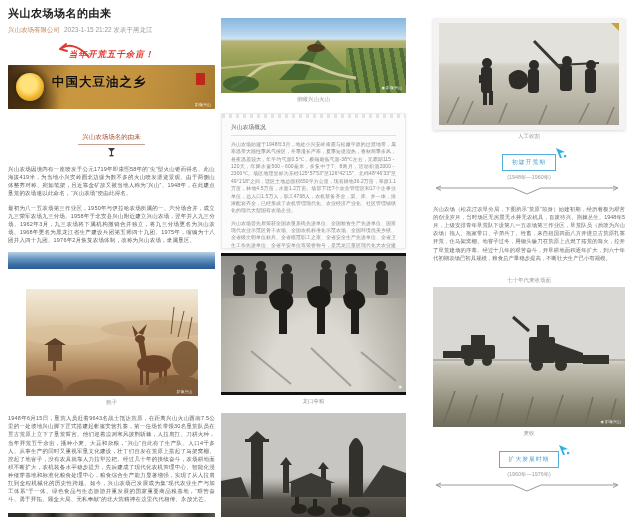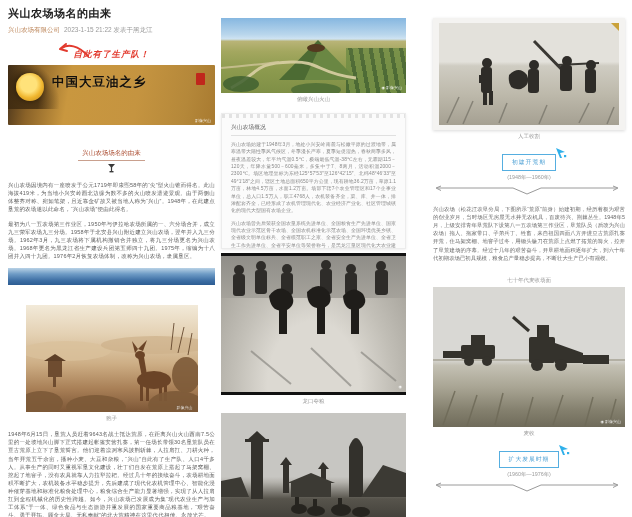--- a/index.html
+++ b/index.html
@@ -14,21 +14,21 @@
   .col-right { width:192px; margin-left:27px; }
 
   
   .art-title { font-size:11px; font-weight:bold; color:#222; margin-top:2px; letter-spacing:.5px; }
   .meta { margin-top:5px; font-size:6.5px; white-space:nowrap; }
   .meta .account { color:#bf8a5f; margin-right:4px; text-decoration:none; }
   .meta .stamp { color:#9a9a9a; }
   .follow-wrap { margin-top:8px; height:16px; position:relative; text-align:center; }
   .follow-arrow { position:absolute; left:48px; top:-2px; }
   .follow-text { font-size:8.5px; font-weight:bold; font-style:italic; color:#e23a2e; letter-spacing:1px; }
-  .banner { margin-top:6px; width:207px; height:60px; position:relative; overflow:hidden; border-radius:1px;
+  .banner { margin-top:6px; width:207px; height:44px; position:relative; overflow:hidden; border-radius:1px;
     background:linear-gradient(100deg,#43301a 0%,#8a6228 12%,#c9973f 30%,#c59440 62%,#b5883a 85%,#a87a30 100%); }
   .banner .bowl { position:absolute; left:8px; top:8px; width:28px; height:28px; border-radius:50%;
     background:radial-gradient(circle at 45% 40%, #ffe27a 0 35%, #f0b62e 60%, #b5801c 100%); box-shadow:0 0 6px rgba(0,0,0,.45); }
   .banner .beans { position:absolute; left:0; top:0; width:70px; height:44px;
     background:radial-gradient(circle at 12% 85%, rgba(60,40,15,.8) 0 30%, transparent 60%); }
   .banner .ban-title { position:absolute; left:44px; top:9px; width:150px; font-size:12.5px; font-weight:bold;
     color:#14100a; letter-spacing:1px; text-shadow:0 0 1px rgba(255,255,255,.25); font-family:"DejaVu Serif",serif; }
   .banner .seal { position:absolute; right:10px; top:8px; width:9px; height:12px; background:#c0271c; border-radius:1px; }
   .banner .wm { position:absolute; right:4px; bottom:2px; font-size:4px; color:rgba(255,255,255,.85); }
   .sec-head-wrap { margin-top:16px; text-align:center; }
@@ -103,21 +103,21 @@
       <span class="stamp">发表于黑龙江</span>
     </div>
 
     <div class="follow-wrap">
       <span class="follow-arrow">
         <svg width="34" height="18" viewBox="0 0 34 18">
           <path d="M32,15 C22,4 12,3 6,7" fill="none" stroke="#e23a2e" stroke-width="2" stroke-linecap="round"></path>
           <path d="M10,3 L4,8 L11,10" fill="none" stroke="#e23a2e" stroke-width="2" stroke-linecap="round" stroke-linejoin="round"></path>
         </svg>
       </span>
-      <span class="follow-text">自此有了生产队！</span>
+      <span class="follow-text">当年开荒五千余亩！</span>
     </div>
 
     <div class="banner">
       <div class="beans"></div>
       <div class="bowl"></div>
       <div class="ban-title">中国大豆油之乡</div>
       <div class="seal"></div>
       <div class="wm">影像兴山</div>
     </div>
 

